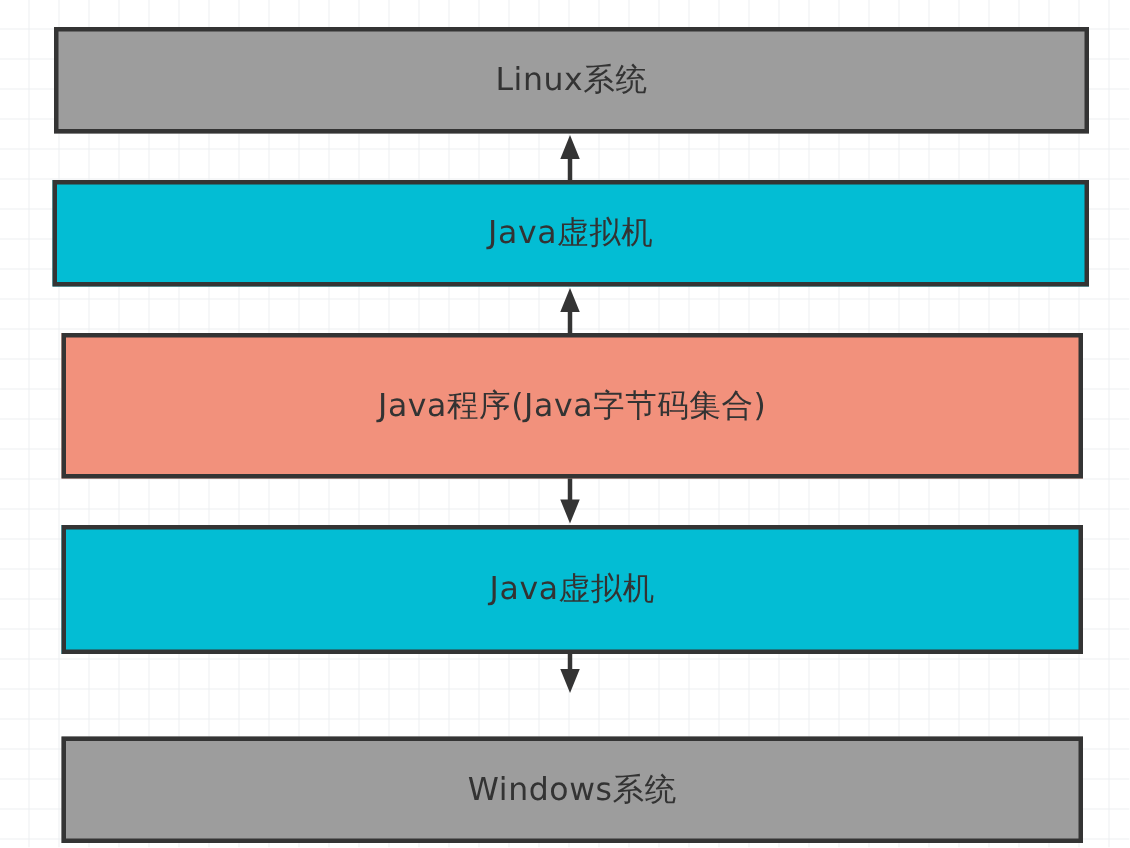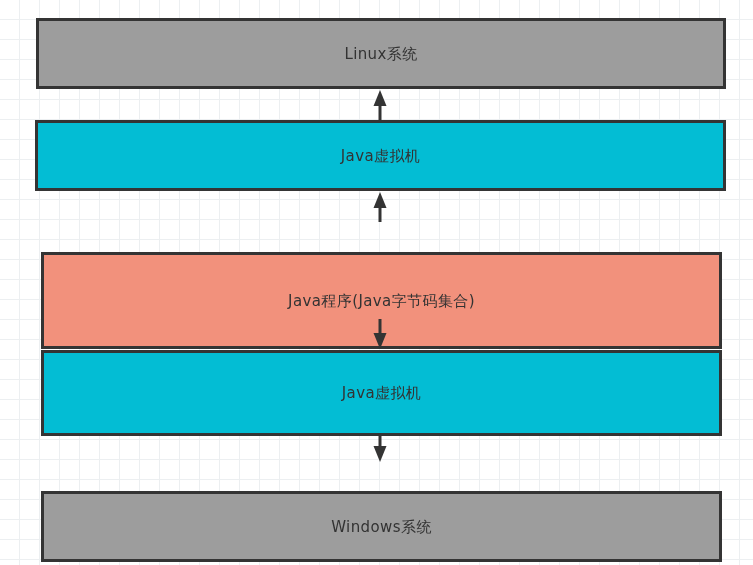--- a/index.html
+++ b/index.html
@@ -23,21 +23,21 @@
     background-position: -1px -1px;
   }
   .node {
     position: absolute;
     box-sizing: border-box;
     border: 3px solid #343434;
     display: flex;
     align-items: center;
     justify-content: center;
     color: #333333;
-    font-size: 15px;
+    font-size: 21px;
     letter-spacing: 0.4px;
     line-height: 1.2;
     text-align: left;
     white-space: nowrap;
   }
   .arrow-layer {
     position: absolute;
     left: 0;
     top: 0;
     width: 753px;
@@ -51,21 +51,21 @@
 <div id="canvas" style="background-color: rgb(255, 255, 255); background-image: linear-gradient(to right, rgb(236, 239, 241) 1px, transparent 1px), linear-gradient(rgb(236, 239, 241) 1px, transparent 1px); background-size: 20px 20px;">
 
   <div class="node" style="left: 36px; top: 18px; width: 690px; height: 71px; background-color: rgb(157, 157, 157); border-color: rgb(52, 52, 52); color: rgb(51, 51, 51);">
     <span>Linux系统</span>
   </div>
 
   <div class="node" style="left: 35px; top: 120px; width: 691px; height: 71px; background-color: rgb(3, 189, 212); border-color: rgb(52, 52, 52); color: rgb(51, 51, 51);">
     <span>Java虚拟机</span>
   </div>
 
-  <div class="node" style="left: 41px; top: 222px; width: 681px; height: 97px; background-color: rgb(242, 145, 124); border-color: rgb(52, 52, 52); color: rgb(51, 51, 51); margin-top: 30px;">
+  <div class="node" style="left: 41px; top: 222px; width: 681px; height: 97px; background-color: rgb(242, 145, 124); border-color: rgb(52, 52, 52); color: rgb(51, 51, 51);">
     <span>Java程序(Java字节码集合)</span>
   </div>
 
   <div class="node" style="left: 41px; top: 350px; width: 681px; height: 86px; background-color: rgb(3, 189, 212); border-color: rgb(52, 52, 52); color: rgb(51, 51, 51);">
     <span>Java虚拟机</span>
   </div>
 
   <div class="node" style="left: 41px; top: 463px; width: 681px; height: 71px; background-color: rgb(157, 157, 157); border-color: rgb(52, 52, 52); color: rgb(51, 51, 51); margin-top: 28px;">
     <span>Windows系统</span>
   </div>

